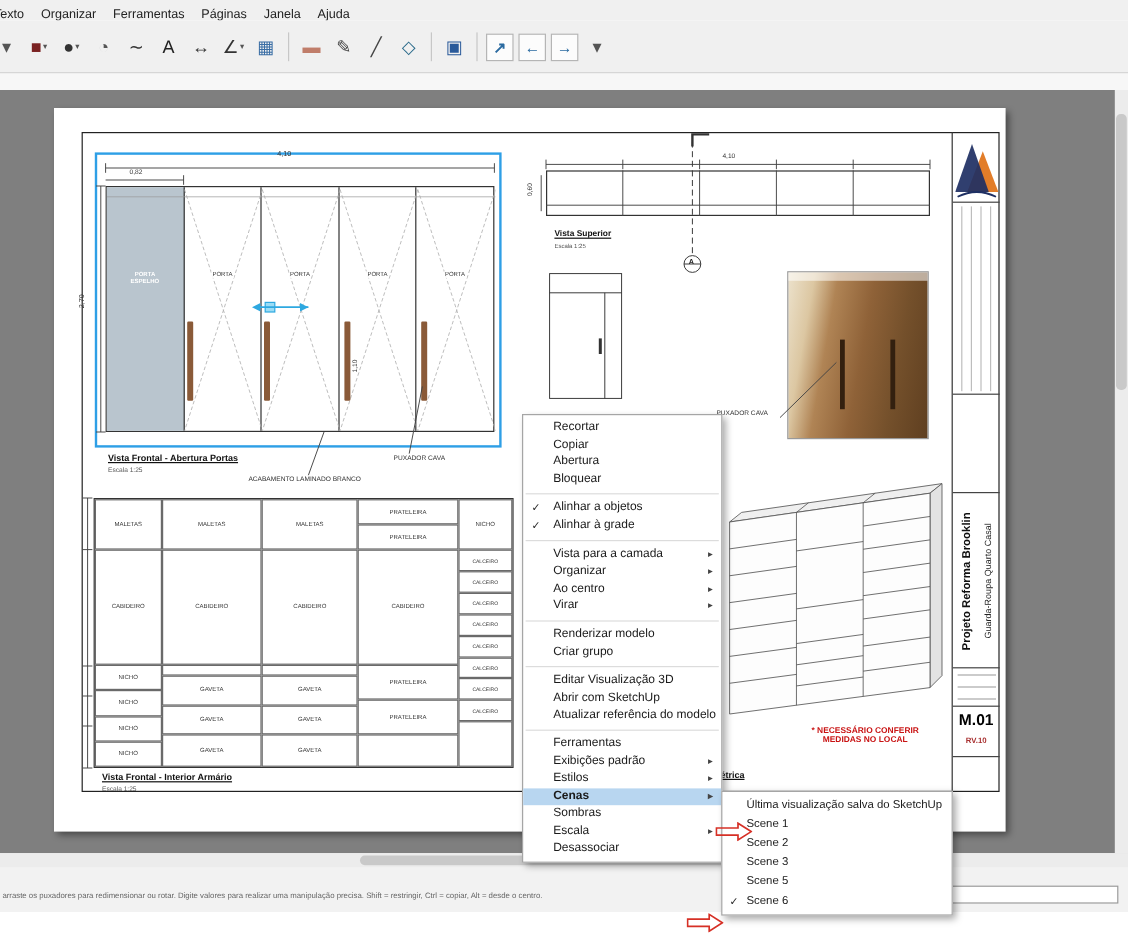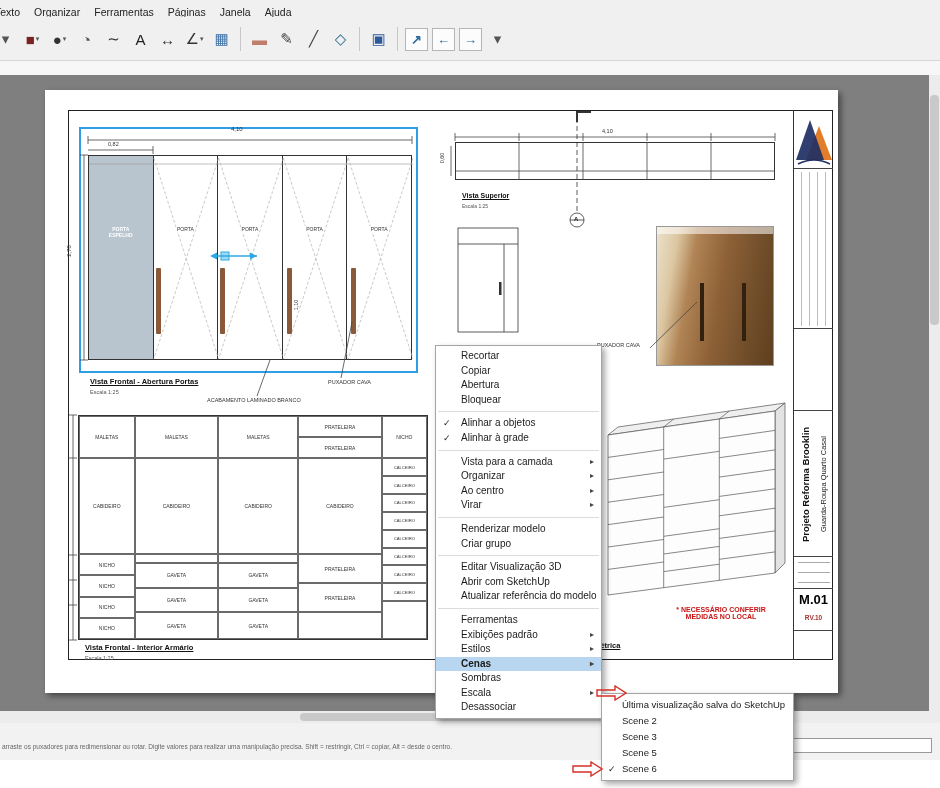--- a/index.html
+++ b/index.html
@@ -97,21 +97,21 @@
   #context-menu { position:absolute; left:435px; top:345px; width:167px; background:#fff;
                   border:1px solid #a5a5a5; box-shadow:3px 3px 6px rgba(0,0,0,.35); padding:3px 0; z-index:50; }
   .cm-row { position:relative; height:14.6px; line-height:14.6px; font-size:10px; color:#1a1a1a;
             padding-left:25px; white-space:nowrap; overflow:hidden; }
   .cm-row.hl { background:#b8d6f0;font-weight:bold; }
   .cm-check { position:absolute; left:7px; top:0; font-size:9px; color:#222; }
   .cm-arrow { position:absolute; right:7px; top:0; font-size:8px; color:#444; }
   .cm-sep { height:1px; background:#dcdcdc; margin:4px 2px; }
 
   #scenes-submenu { position:absolute; left:601px; top:659px; width:193px; background:#fff;
-                    border:1px solid #a5a5a5; box-shadow:3px 3px 6px rgba(0,0,0,.35); padding:3px 0; z-index:55;margin-top:34px; }
+                    border:1px solid #a5a5a5; box-shadow:3px 3px 6px rgba(0,0,0,.35); padding:3px 0; z-index:55; }
   .sm-row { position:relative; height:16px; line-height:16px; font-size:9.5px; color:#1a1a1a;
             padding-left:20px; white-space:nowrap; overflow:hidden; }
 
   .red-arrow { position:absolute; z-index:60; }
 
   
   #statusbar { position:absolute; left:0; top:723px; width:940px; height:37px; background:#f2f2f2; z-index:11; }
   #status-hint { position:absolute; left:2px; top:20px; font-size:6.5px; color:#666; white-space:nowrap; }
   #medidas-label { position:absolute; right:158px; top:19px; font-size:8px; color:#333; }
   #medidas-input { position:absolute; right:8px; top:15px; width:142px; height:15px; border:1px solid #999;
@@ -444,20 +444,21 @@
       <div class="cm-row"><span>Ferramentas</span></div>
       <div class="cm-row"><span>Exibições padrão</span><span class="cm-arrow">▸</span></div>
       <div class="cm-row"><span>Estilos</span><span class="cm-arrow">▸</span></div>
       <div class="cm-row hl"><span>Cenas</span><span class="cm-arrow">▸</span></div>
       <div class="cm-row"><span>Sombras</span></div>
       <div class="cm-row"><span>Escala</span><span class="cm-arrow">▸</span></div>
       <div class="cm-row"><span>Desassociar</span></div>
     </div>
   <div id="scenes-submenu">
       <div class="sm-row"><span>Última visualização salva do SketchUp</span></div>
+      <div class="sm-row"><span>Scene 1</span></div>
       <div class="sm-row"><span>Scene 2</span></div>
       <div class="sm-row"><span>Scene 3</span></div>
       <div class="sm-row"><span>Scene 5</span></div>
       <div class="sm-row"><span class="cm-check" style="left: 6px;">✓</span><span>Scene 6</span></div>
     </div>
 
   <svg class="red-arrow" style="left:596px;top:685px" width="31" height="16" viewBox="0 0 31 16">
     <polygon points="1,5 19,5 19,1 30,8 19,15 19,11 1,11" fill="none" stroke="#d63026" stroke-width="1.4"></polygon>
   </svg>
   <svg class="red-arrow" style="left:572px;top:761px" width="31" height="16" viewBox="0 0 31 16">

